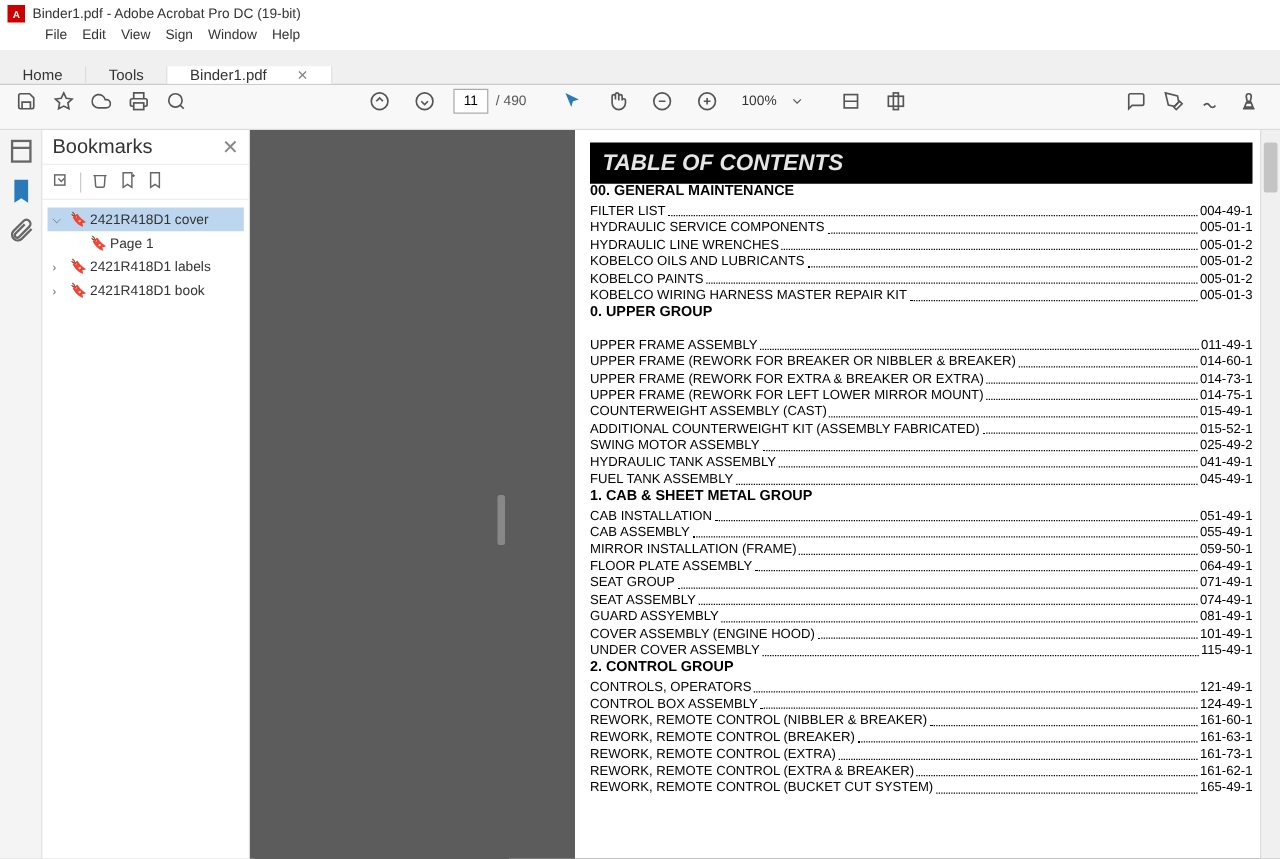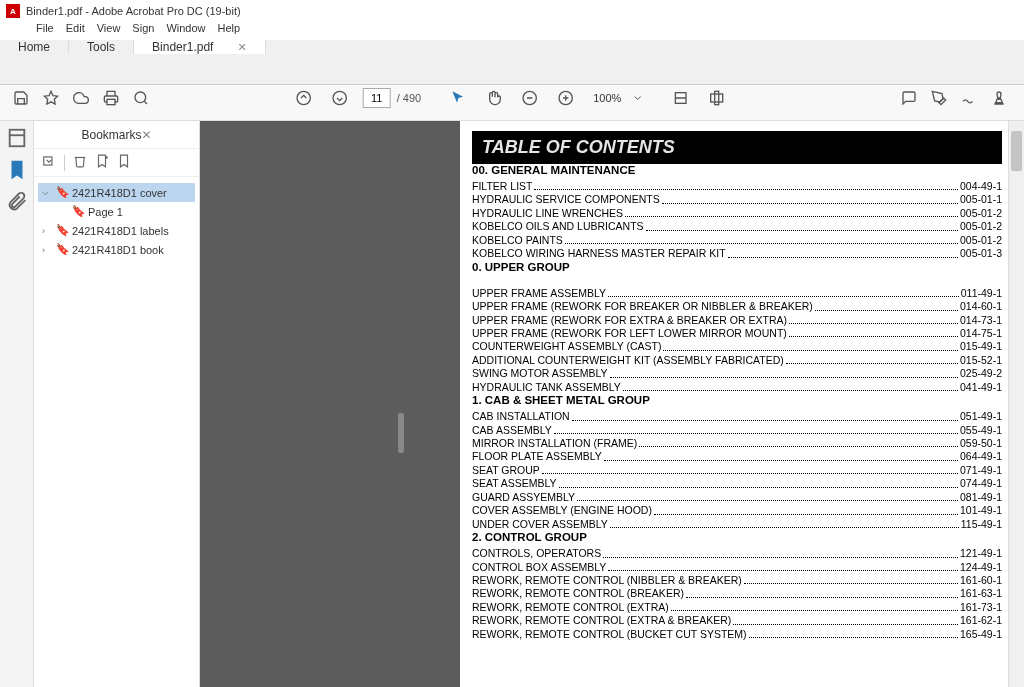--- a/index.html
+++ b/index.html
@@ -4,42 +4,42 @@
 <style>
   * { box-sizing: border-box; margin: 0; padding: 0; }
   body { font-family: "Segoe UI", Arial, sans-serif; font-size: 12px; background: #fff; width: 1024px; height: 687px; overflow: hidden; position: relative; }
   
   .titlebar { height: 22px; background: #fff; display: flex; align-items: center; padding: 0 6px; font-size: 11px; color: #333; }
   .titlebar .icon { width: 14px; height: 14px; background: #c00; margin-right: 6px; display: inline-flex; align-items: center; justify-content: center; color: #fff; font-size: 8px; font-weight: bold; }
   
   .menubar { height: 18px; display: flex; align-items: flex-start; padding: 0 4px; font-size: 11px; color: #333; margin-left: 32px; }
   .menubar span { margin-right: 12px; cursor: default; }
   
-  .tabbar { height: 45px; background: #f0f0f0; border-bottom: 1px solid #ccc; display: flex; align-items: flex-start; }
+  .tabbar { height: 28px; background: #f0f0f0; border-bottom: 1px solid #ccc; display: flex; align-items: flex-end; }
   .tabbar .tab { padding: 0 18px; display: flex; align-items: center; font-size: 12px; color: #333; border-right: 1px solid #ddd; cursor: default; }
   .tabbar .tab.active { background: #fff; }
   .tabbar .tab .close { margin-left: 24px; color: #888; font-size: 11px; }
   
   .toolbar { height: 36px; background: #f8f8f8; border-bottom: 1px solid #ddd; display: flex; align-items: flex-start; padding: 0 8px; position: relative; }
   .toolbar .tbtn { width: 26px; height: 26px; display: inline-flex; align-items: center; justify-content: center; color: #555; margin-right: 4px; cursor: default; }
   .toolbar .tbtn svg { width: 16px; height: 16px; }
   .toolbar .center { position: absolute; left: 50%; transform: translateX(-50%); display: flex; align-items: center; gap: 6px; }
   .toolbar .pagein { width: 28px; height: 20px; border: 1px solid #aaa; text-align: center; font-size: 11px; padding: 0;}
   .toolbar .pagetotal { font-size: 11px; color: #555; }
   .toolbar .zoom { font-size: 11px; color: #333; padding: 0 4px; }
   .toolbar .right { position: absolute; right: 8px; display: flex; align-items: center; }
   
   .main { display: flex; height: calc(687px - 22px - 18px - 28px - 36px); }
   
   .sidestrip { width: 34px; background: #f4f4f4; border-right: 1px solid #ddd; display: flex; flex-direction: column; align-items: center; padding-top: 6px; gap: 10px; }
   .sidestrip .sbtn { width: 22px; height: 22px; display: flex; align-items: center; justify-content: center; color: #666; cursor: default; }
   .sidestrip .sbtn.active { color: #2a7ab9; }
   
   .bmpanel { width: 166px; background: #fff; border-right: 1px solid #ddd; display: flex; flex-direction: column; }
-  .bmhead { height: 28px; display: flex; align-items: center; padding: 0 8px; font-size: 12px; color: #333; justify-content: center; border-bottom: 1px solid #eee; }
+  .bmhead { height: 28px; display: flex; align-items: center; padding: 0 8px; font-size: 16px; color: #333; justify-content: space-between; border-bottom: 1px solid #eee; }
   .bmtools { height: 28px; display: flex; align-items: center; padding: 0 8px; gap: 8px; color: #666; border-bottom: 1px solid #eee; }
   .bmtools svg { width: 14px; height: 14px; }
   .bmtree { padding: 6px 4px; font-size: 11px; color: #333; }
   .bmnode { display: flex; align-items: center; padding: 3px 4px; gap: 4px; cursor: default; }
   .bmnode.sel { background: #bcd6ef; }
   .bmnode .tw { width: 10px; color: #666; font-size: 9px; }
   .bmnode .bmic { width: 12px; color: #888; }
   .bmchild { margin-left: 16px; }
   
   .docarea { flex: 1; background: #5c5c5c; position: relative; overflow: hidden; display: flex; }
@@ -349,20 +349,25 @@
             <div class="tocline">
               <span class="lbl">SWING MOTOR ASSEMBLY </span>
               <span class="dots"></span>
               <span class="pg"> 025-49-2</span>
             </div>
             <div class="tocline">
               <span class="lbl">HYDRAULIC TANK ASSEMBLY </span>
               <span class="dots"></span>
               <span class="pg"> 041-49-1</span>
             </div>
+            <div class="tocline">
+              <span class="lbl">FUEL TANK ASSEMBLY </span>
+              <span class="dots"></span>
+              <span class="pg"> 045-49-1</span>
+            </div>
           </div>
           <div class="sect">
             <div class="secthdr">1. CAB &amp; SHEET METAL GROUP</div>
             <div class="tocline">
               <span class="lbl">CAB INSTALLATION </span>
               <span class="dots"></span>
               <span class="pg"> 051-49-1</span>
             </div>
             <div class="tocline">
               <span class="lbl">CAB ASSEMBLY </span>

